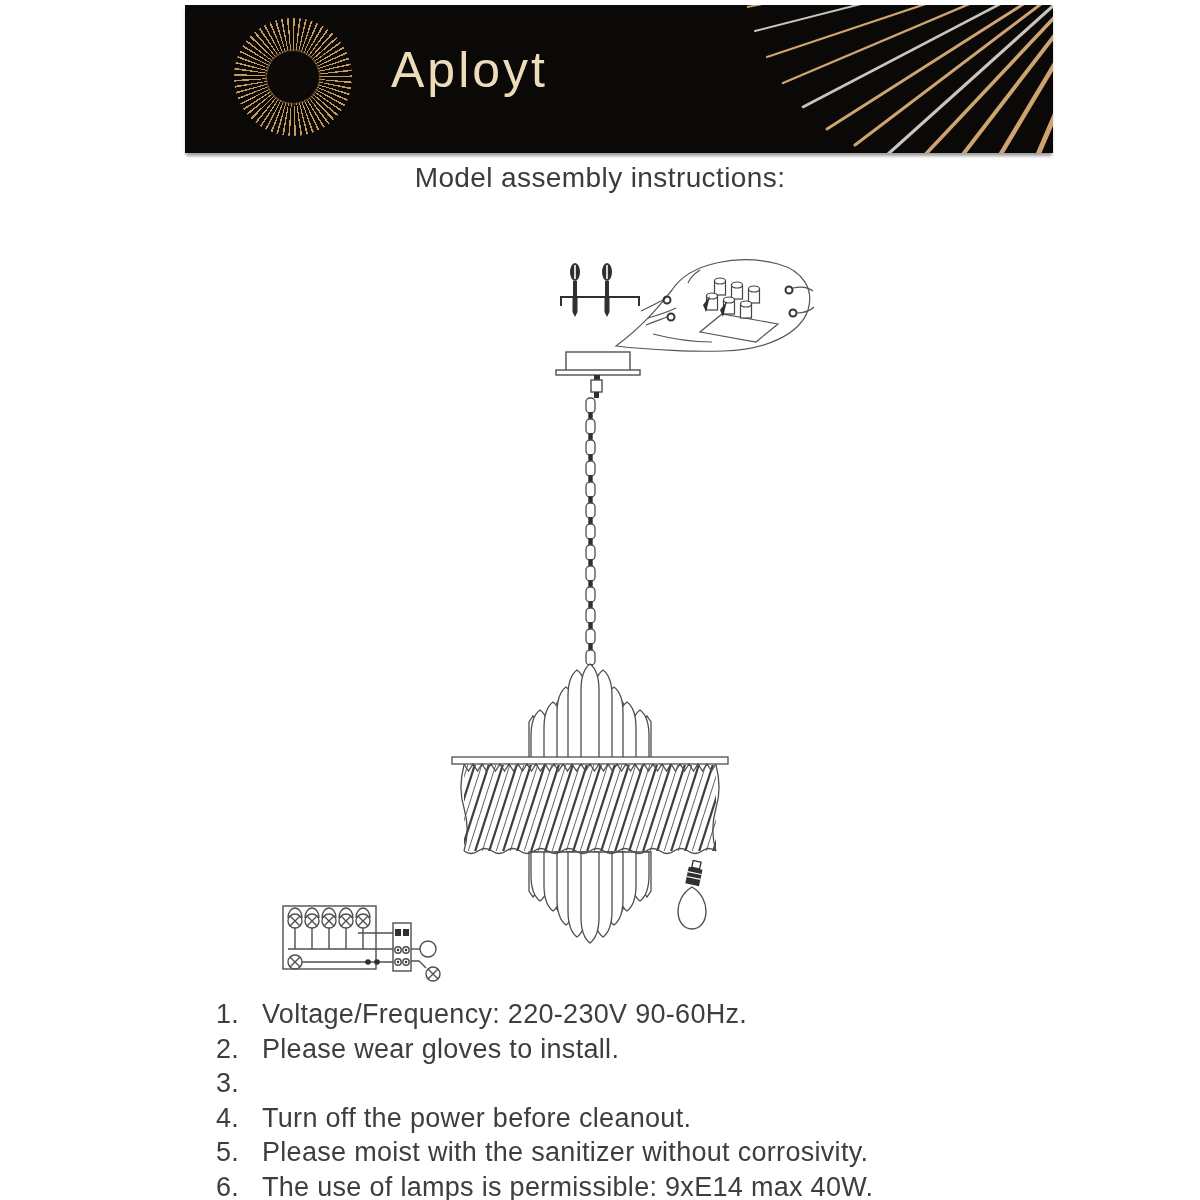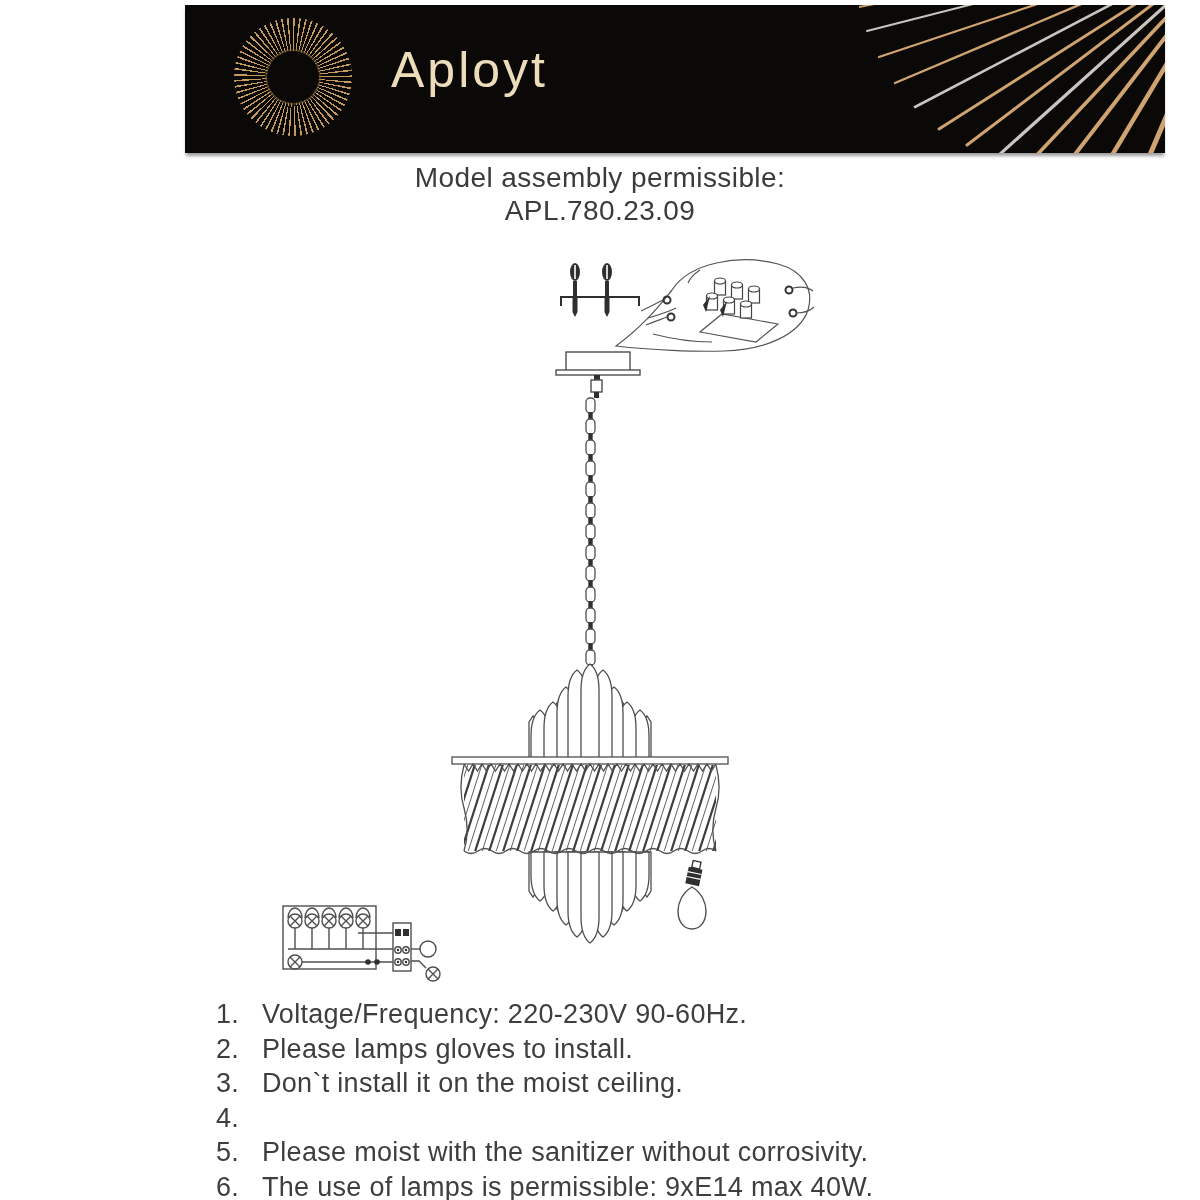--- a/index.html
+++ b/index.html
@@ -1,19 +1,19 @@
 <!DOCTYPE html>
 <html><head>
 <meta charset="utf-8">
 <style>
   html,body{margin:0;padding:0;background:#ffffff;}
   .page{position:relative;width:1200px;height:1200px;background:#ffffff;overflow:hidden;
         font-family:"Liberation Sans", sans-serif;outline:1px solid #ededed;}
   
-  .banner{position:absolute;left:185px;top:5px;width:980px;height:148px;background:#0b0907;
+  .banner{position:absolute;left:185px;top:5px;width:868px;height:148px;background:#0b0907;
           box-shadow:0 4px 3px -1px rgba(0,0,0,.38);}
   .sunburst{position:absolute;left:49px;top:13px;width:118px;height:118px;border-radius:50%;
             background:repeating-conic-gradient(from 0deg,rgba(206,162,100,.95) 0deg 1.7deg,rgba(11,9,7,0) 1.7deg 5.9deg);}
   .sunburst::after{content:"";position:absolute;inset:33px;background:#0b0907;border-radius:50%;
             box-shadow:0 0 0 2px rgba(122,92,51,.55);}
   .brand{position:absolute;left:206px;top:40px;font-size:50px;font-weight:400;letter-spacing:3px;
          color:#ecdcba;line-height:1;}
   .rays{position:absolute;right:0;top:0;}
   
   .title-block{position:absolute;left:0;top:161px;width:1200px;text-align:center;color:#3b3b3b;}
@@ -45,22 +45,21 @@
         <line x1="385" y1="-70" x2="140" y2="150" stroke="#c9c6c0" stroke-width="3.2"></line>
         <line x1="385" y1="-70" x2="176" y2="152" stroke="#cfa471" stroke-width="3.6"></line>
         <line x1="385" y1="-70" x2="214" y2="152" stroke="#cfa471" stroke-width="4"></line>
         <line x1="385" y1="-70" x2="252" y2="152" stroke="#cfa471" stroke-width="4.5"></line>
         <line x1="385" y1="-70" x2="290" y2="152" stroke="#cfa471" stroke-width="5"></line>
       </g>
     </svg>
   </div>
 
   <div class="title-block">
-    <div class="title-line">Model assembly permissible:</div>
-    <div class="title-line">APL.780.23.09</div>
+    <div class="title-line">Model assembly instructions:</div>
   </div>
 
   <svg class="diagram" width="1200" height="1200" viewBox="0 0 1200 1200">
     <defs>
       <g id="clink">
         <rect x="586" y="0" width="9" height="15" rx="4" fill="#fff" stroke="#4f4f4f" stroke-width="1.3"></rect>
         <rect x="588.3" y="14.2" width="4.4" height="7.6" fill="#2f2f2f"></rect>
       </g>
       <g id="lampX" stroke="#4f4f4f" stroke-width="1.4" fill="none">
         <circle r="7"></circle>
@@ -235,28 +234,28 @@
     </g>
   </svg>
 
   <div class="instructions">
     <div class="instr-row">
       <span class="instr-num">1.</span>
       <span class="instr-text">Voltage/Frequency: 220-230V 90-60Hz.</span>
     </div>
     <div class="instr-row">
       <span class="instr-num">2.</span>
-      <span class="instr-text">Please lamps gloves to install.</span>
+      <span class="instr-text">Please wear gloves to install.</span>
     </div>
     <div class="instr-row">
       <span class="instr-num">3.</span>
-      <span class="instr-text">Don`t install it on the moist ceiling.</span>
     </div>
     <div class="instr-row">
       <span class="instr-num">4.</span>
+      <span class="instr-text">Turn off the power before cleanout.</span>
     </div>
     <div class="instr-row">
       <span class="instr-num">5.</span>
       <span class="instr-text">Please moist with the sanitizer without corrosivity.</span>
     </div>
     <div class="instr-row">
       <span class="instr-num">6.</span>
       <span class="instr-text">The use of lamps is permissible: 9xE14 max 40W.</span>
     </div>
   </div>

